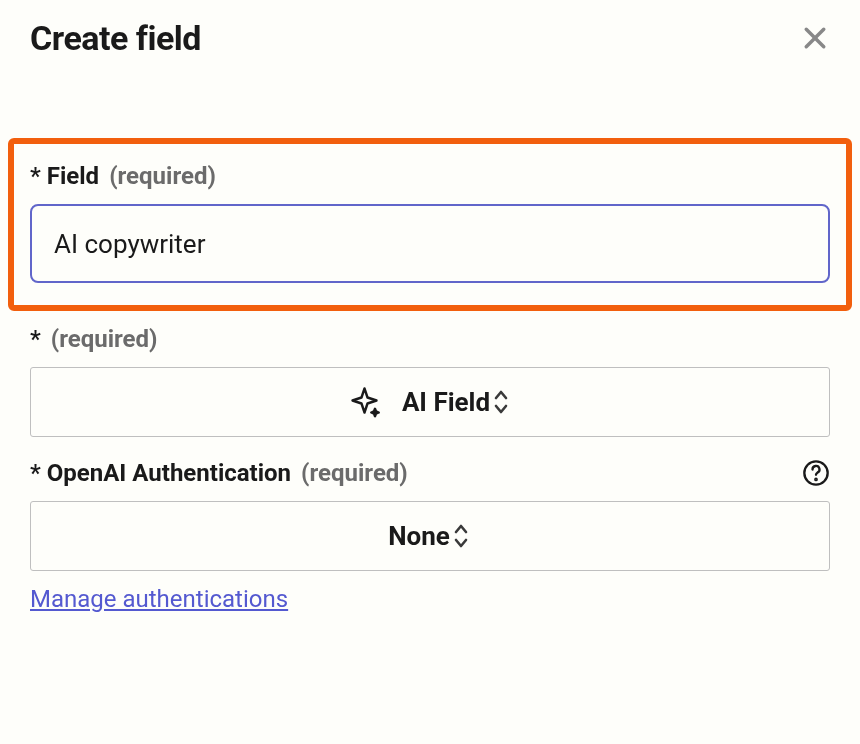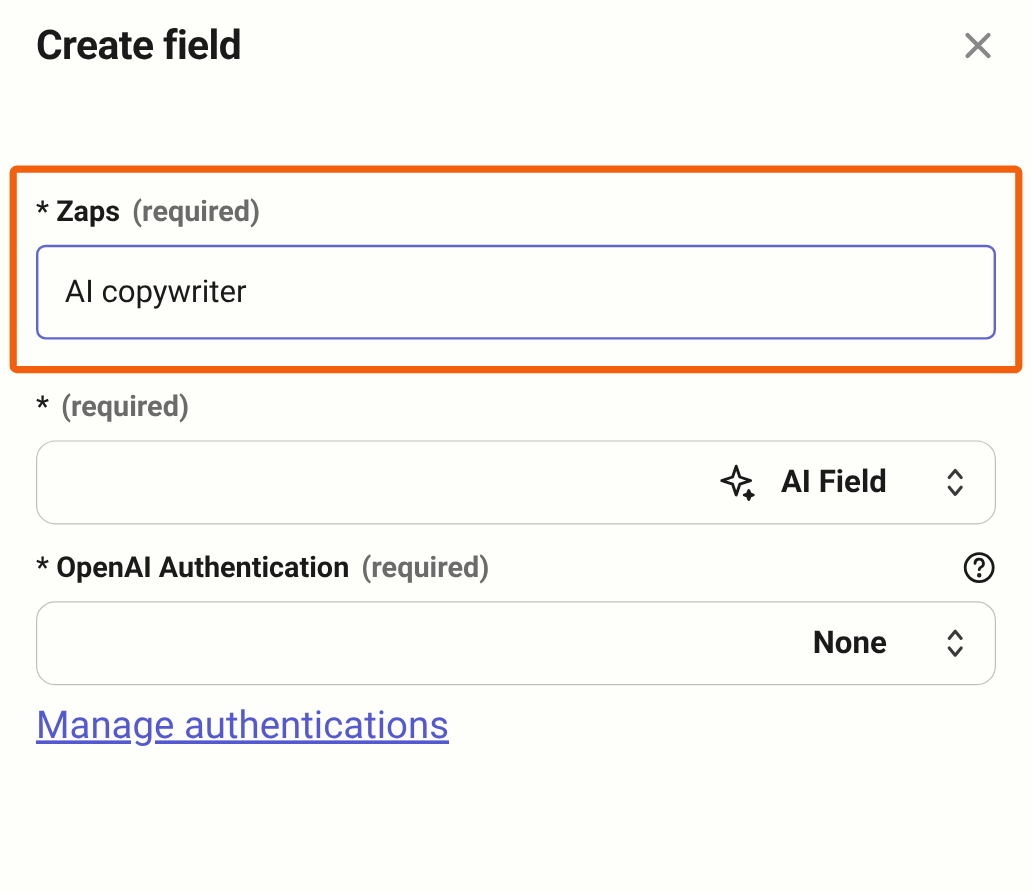--- a/index.html
+++ b/index.html
@@ -124,47 +124,46 @@
       font-weight: 400;
       color: #1a1a1a;
       background: #fefefa;
       outline: none;
       font-family: inherit;
     }
     .select-box {
       width: 100%;
       height: 70px;
       border: 1px solid #bfbfbf;
-      border-radius: 16px;
+      border-radius: 3px;
       padding: 0 22px;
       background: #fefefa;
       display: flex;
       align-items: center;
-      justify-content: flex-end;
-      cursor: pointer;
-      gap: 46px;
+      justify-content: center;
+      cursor: pointer;
     }
     .select-content {
       display: flex;
       align-items: center;
       gap: 18px;
     }
     .select-value {
       font-size: 26px;
       font-weight: 700;
       color: #1a1a1a;
     }
     .chevrons {
       display: flex;
       align-items: center;
     }
     .link {
       display: inline-block;
       margin-top: 14px;
-      font-size: 32px;
+      font-size: 24px;
       font-weight: 400;
       color: #5459d0;
       text-decoration: underline;
       cursor: pointer;
     }
   </style>
 </head>
 <body>
 
 <div class="container">
@@ -177,21 +176,21 @@
       </svg>
     </div>
   </div>
 
 
   <div class="form">
 
     <div class="highlight-box">
       <div class="label-row">
         <span class="asterisk">*</span>
-        <span class="label-text">Zaps</span>
+        <span class="label-text">Field</span>
         <span class="required-text">(required)</span>
       </div>
       <input type="text" class="text-input" value="AI copywriter" style="">
     </div>
 
     <div class="field-group">
       <div class="label-row">
         <span class="asterisk">*</span>
         <span class="required-text">(required)</span>
       </div>

